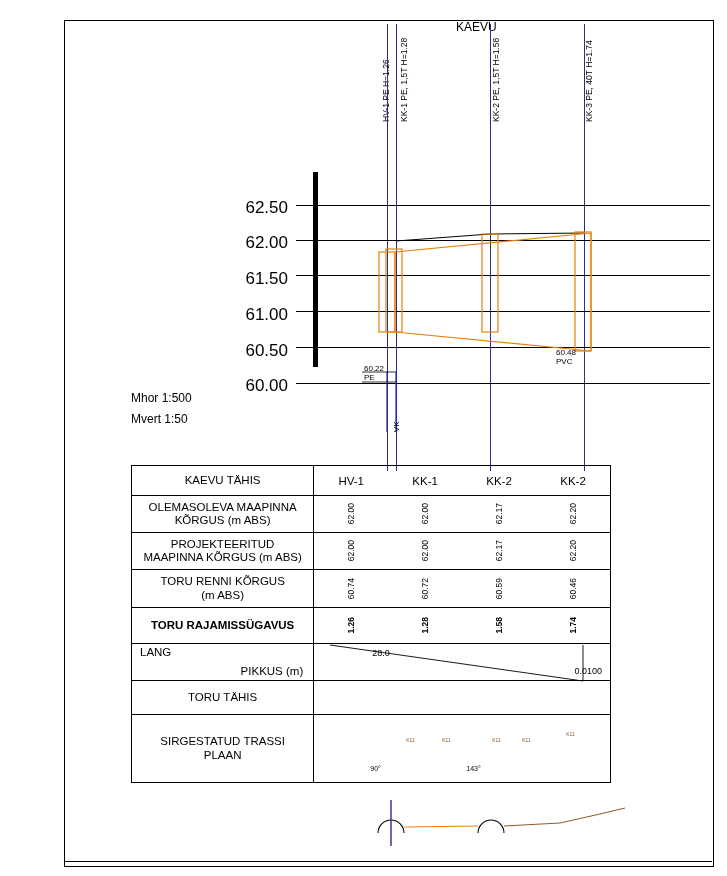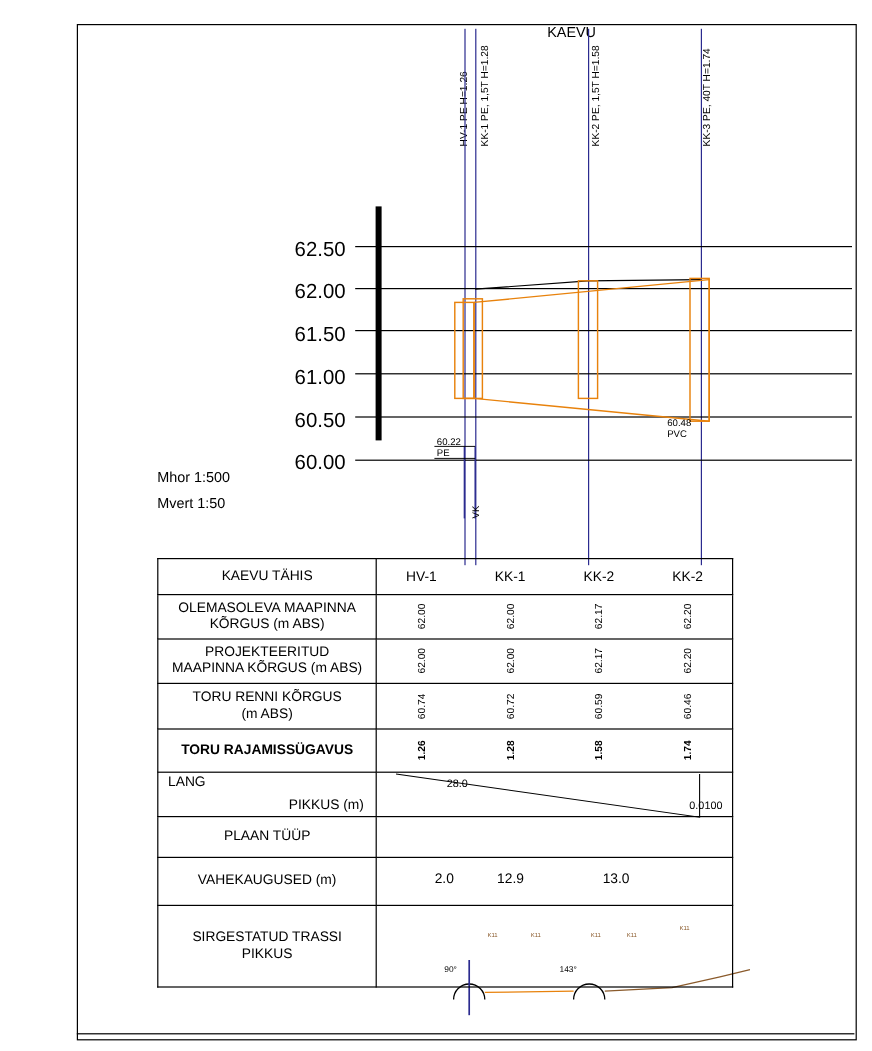--- a/index.html
+++ b/index.html
@@ -216,37 +216,29 @@
         <div class="rowlabel" style="position:absolute;right:10px;bottom:2px;">PIKKUS (m)</div>
       </td>
       <td style="position:relative;">
         <div class="tiny" style="position:absolute;left:58px;top:4px;font-size:9px;">28.0</div>
         <div class="tiny" style="position:absolute;right:8px;bottom:4px;font-size:9px;">0.0100</div>
       </td>
     </tr>
 
 
     <tr style="height:34px;">
-      <td class="rowlabel">PLAAN TÜÜP</td>
+      <td class="rowlabel">TORU TÄHIS</td>
       <td></td>
     </tr>
 
-    <tr style="height:40px;">
-      <td class="rowlabel">VAHEKAUGUSED (m)</td>
-      <td style="padding:0;position:relative;">
-        <div style="position:absolute;left:48px;top:12px;font-size:11.5px;">2.0</div>
-        <div style="position:absolute;left:100px;top:12px;font-size:11.5px;">12.9</div>
-        <div style="position:absolute;left:188px;top:12px;font-size:11.5px;">13.0</div>
-      </td>
-    </tr>
 
     <tr style="height:68px;">
       <td class="rowlabel">
         <div>SIRGESTATUD TRASSI</div>
-        <div>PIKKUS</div>
+        <div>PLAAN</div>
       </td>
       <td style="position:relative;">
         <div class="tiny" style="position:absolute;left:56px;top:50px;font-size:7px;">90°</div>
         <div class="tiny" style="position:absolute;left:152px;top:50px;font-size:7px;">143°</div>
         <div class="tiny" style="position:absolute;left:92px;top:22px;font-size:5px;color:#8a5a2b;">K11</div>
         <div class="tiny" style="position:absolute;left:128px;top:22px;font-size:5px;color:#8a5a2b;">K11</div>
         <div class="tiny" style="position:absolute;left:178px;top:22px;font-size:5px;color:#8a5a2b;">K11</div>
         <div class="tiny" style="position:absolute;left:208px;top:22px;font-size:5px;color:#8a5a2b;">K11</div>
         <div class="tiny" style="position:absolute;left:252px;top:16px;font-size:5px;color:#8a5a2b;">K11</div>
       </td>

